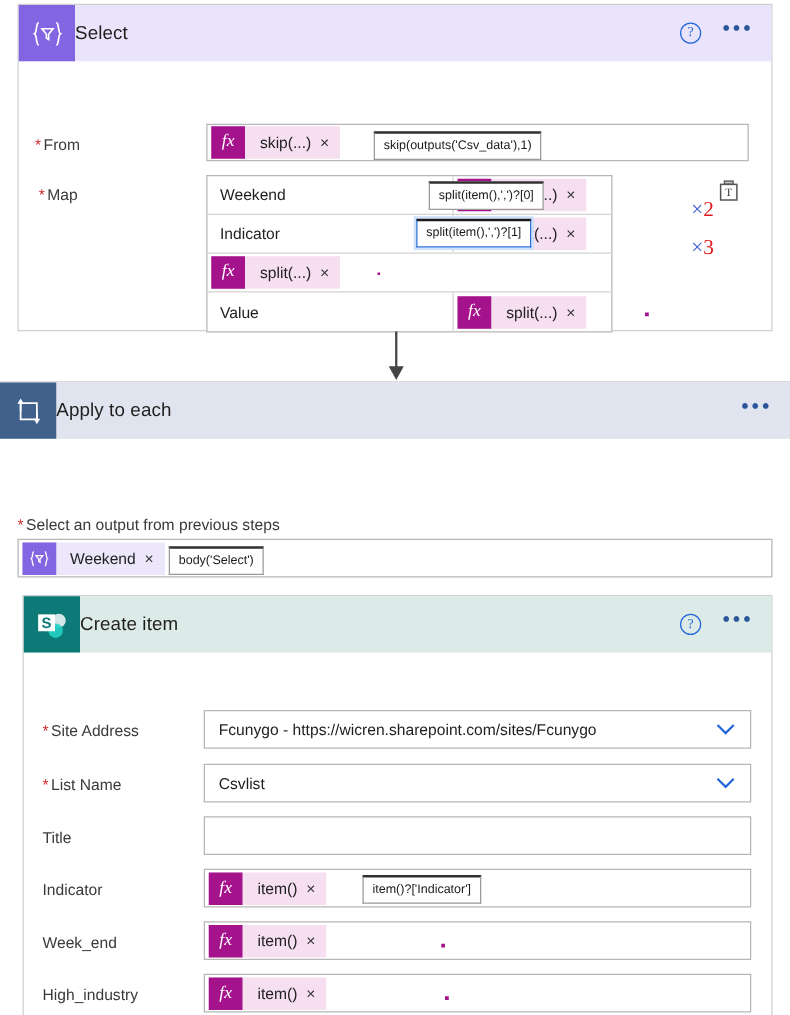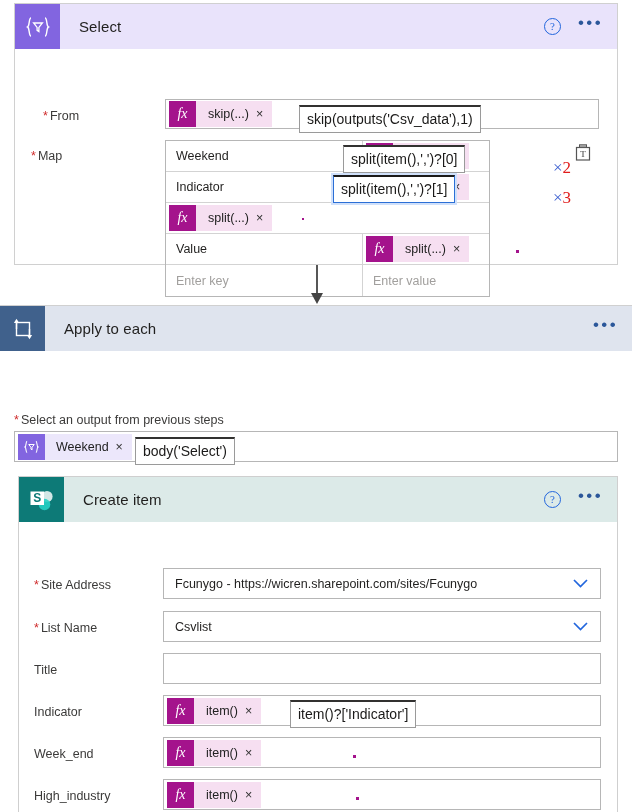--- a/index.html
+++ b/index.html
@@ -32,21 +32,20 @@
   .card-icon {
     width: 45px; height: 45px;
     flex: 0 0 45px;
     display: flex;
     align-items: center;
     justify-content: center;
   }
   .card-title {
     font-size: 15px;
     color: #201f1e;
-    padding-left: 19px;
     letter-spacing: .1px;
   }
   .header-actions {
     position: absolute;
     right: 14px;
     top: 0; bottom: 0;
     display: flex;
     align-items: center;
     gap: 17px;
   }
@@ -123,21 +122,21 @@
     padding-right: 9px;
     cursor: pointer;
   }
 
   
   .expr-callout {
     position: absolute;
     background: #ffffff;
     border: 1px solid #9a9a9a;
     border-top: 2px solid #323130;
-    font-size: 14px;
+    font-size: 10px;
     color: #1b1a19;
     padding: 4px 7px 5px 7px;
     white-space: nowrap;
     z-index: 20;
   }
   .expr-callout.focused {
     border: 1px solid #2b6fd6;
     border-top: 2px solid #1b1a19;
     box-shadow: 0 0 0 2px #cfe0fb;
   }
@@ -271,21 +270,21 @@
       </div>
       <div class="card-title">Select</div>
       <div class="header-actions">
         <div class="help-icon">?</div>
         <div class="ellipsis">•••</div>
       </div>
     </div>
 
     <div class="body-pad">
 
-      <div class="field-label" style="left:28px; top:60px;">
+      <div class="field-label" style="left:13px; top:60px;">
         <span class="req-star">*</span><span>From</span>
       </div>
       <div class="textbox" style="left:150px; top:50px; width:434px; height:30px;">
         <span class="fx-chip">
           <span class="fx-badge">fx</span>
           <span class="fx-text">skip(...)</span>
           <span class="fx-x">×</span>
         </span>
       </div>
       <div class="expr-callout" style="left:284px; top:56px;">skip(outputs('Csv_data'),1)</div>
@@ -334,24 +333,20 @@
           <div class="map-val">
             <span class="fx-chip">
               <span class="fx-badge">fx</span>
               <span class="fx-text">split(...)</span>
               <span class="fx-x">×</span>
             </span>
             <span class="tiny-dot" style="left:153px; top:16px; width:3px; height:3px;"></span>
           </div>
         </div>
 
-        <div class="map-row">
-          <div class="map-key placeholder">Enter key</div>
-          <div class="map-val placeholder" style="padding-left:10px; font-size:12.5px;">Enter value</div>
-        </div>
       </div>
 
       <div class="expr-callout" style="left:328px; top:96px;">split(item(),',')?[0]</div>
       <div class="expr-callout focused" style="left:318px; top:126px;">split(item(),',')?[1]</div>
 
       <div class="trash-icon">
         <svg width="16" height="17" viewBox="0 0 16 17">
           <rect x="1.5" y="3.5" width="13" height="12.5" fill="#fff" stroke="#555" stroke-width="1.2"></rect>
           <rect x="4.5" y="0.8" width="7" height="2.4" fill="#bdbdbd" stroke="#555" stroke-width="1"></rect>
           <text x="8" y="13" font-size="9" text-anchor="middle" fill="#333" font-family="Liberation Serif, serif">T</text>

